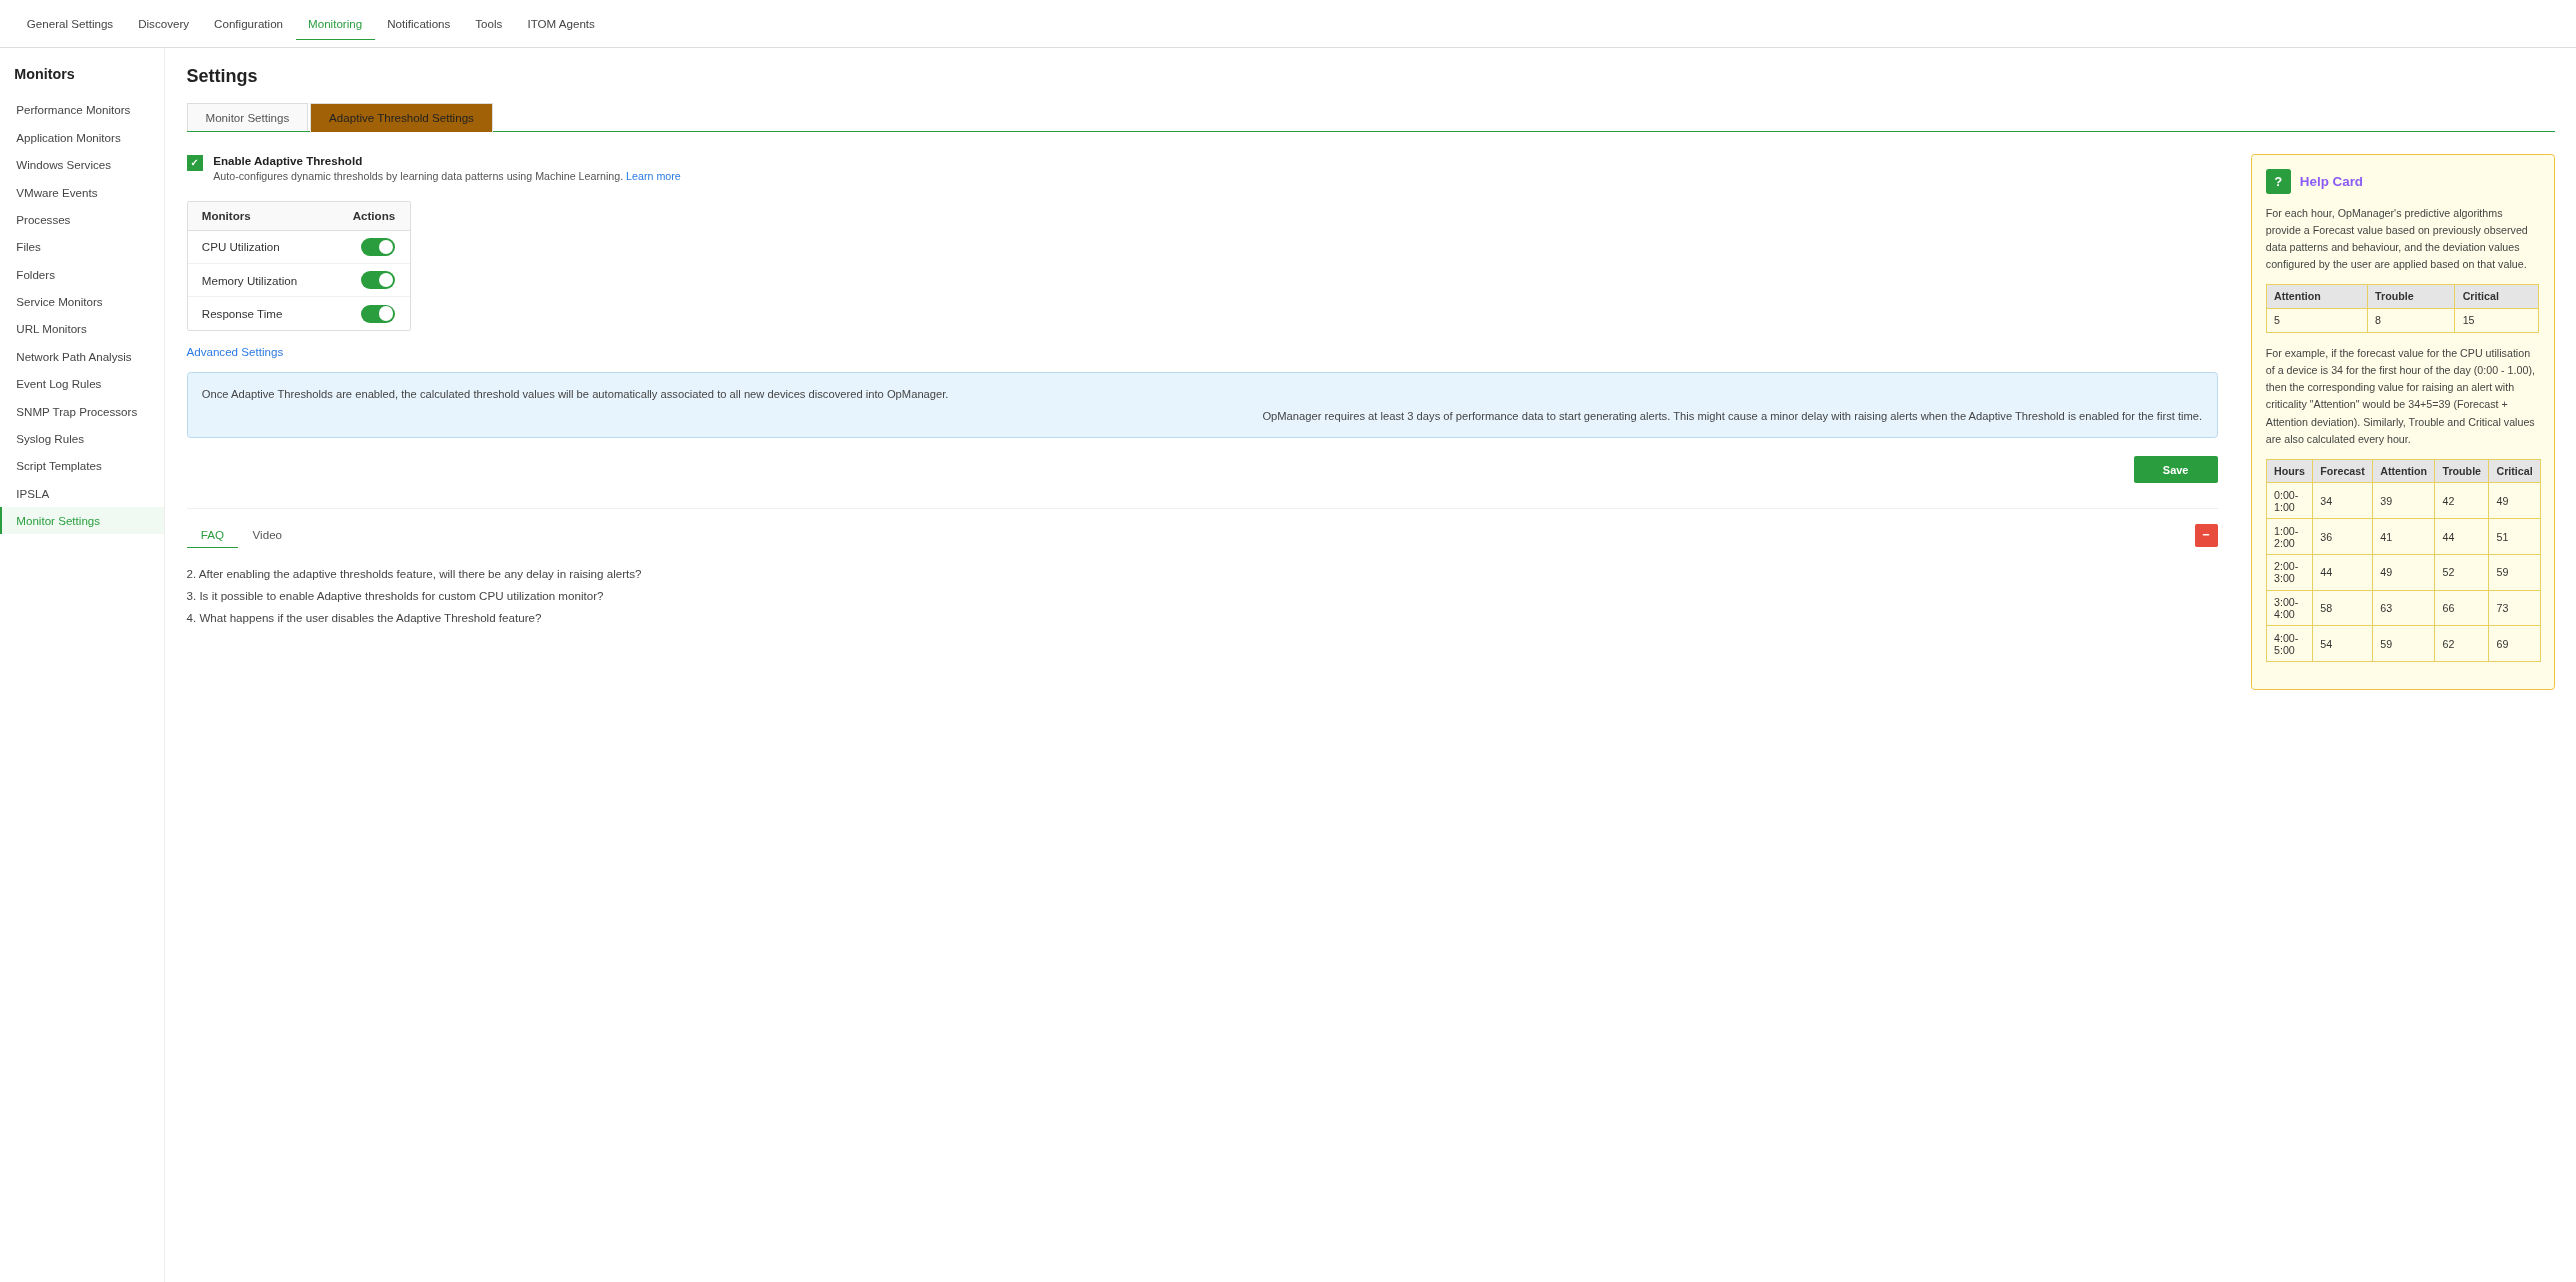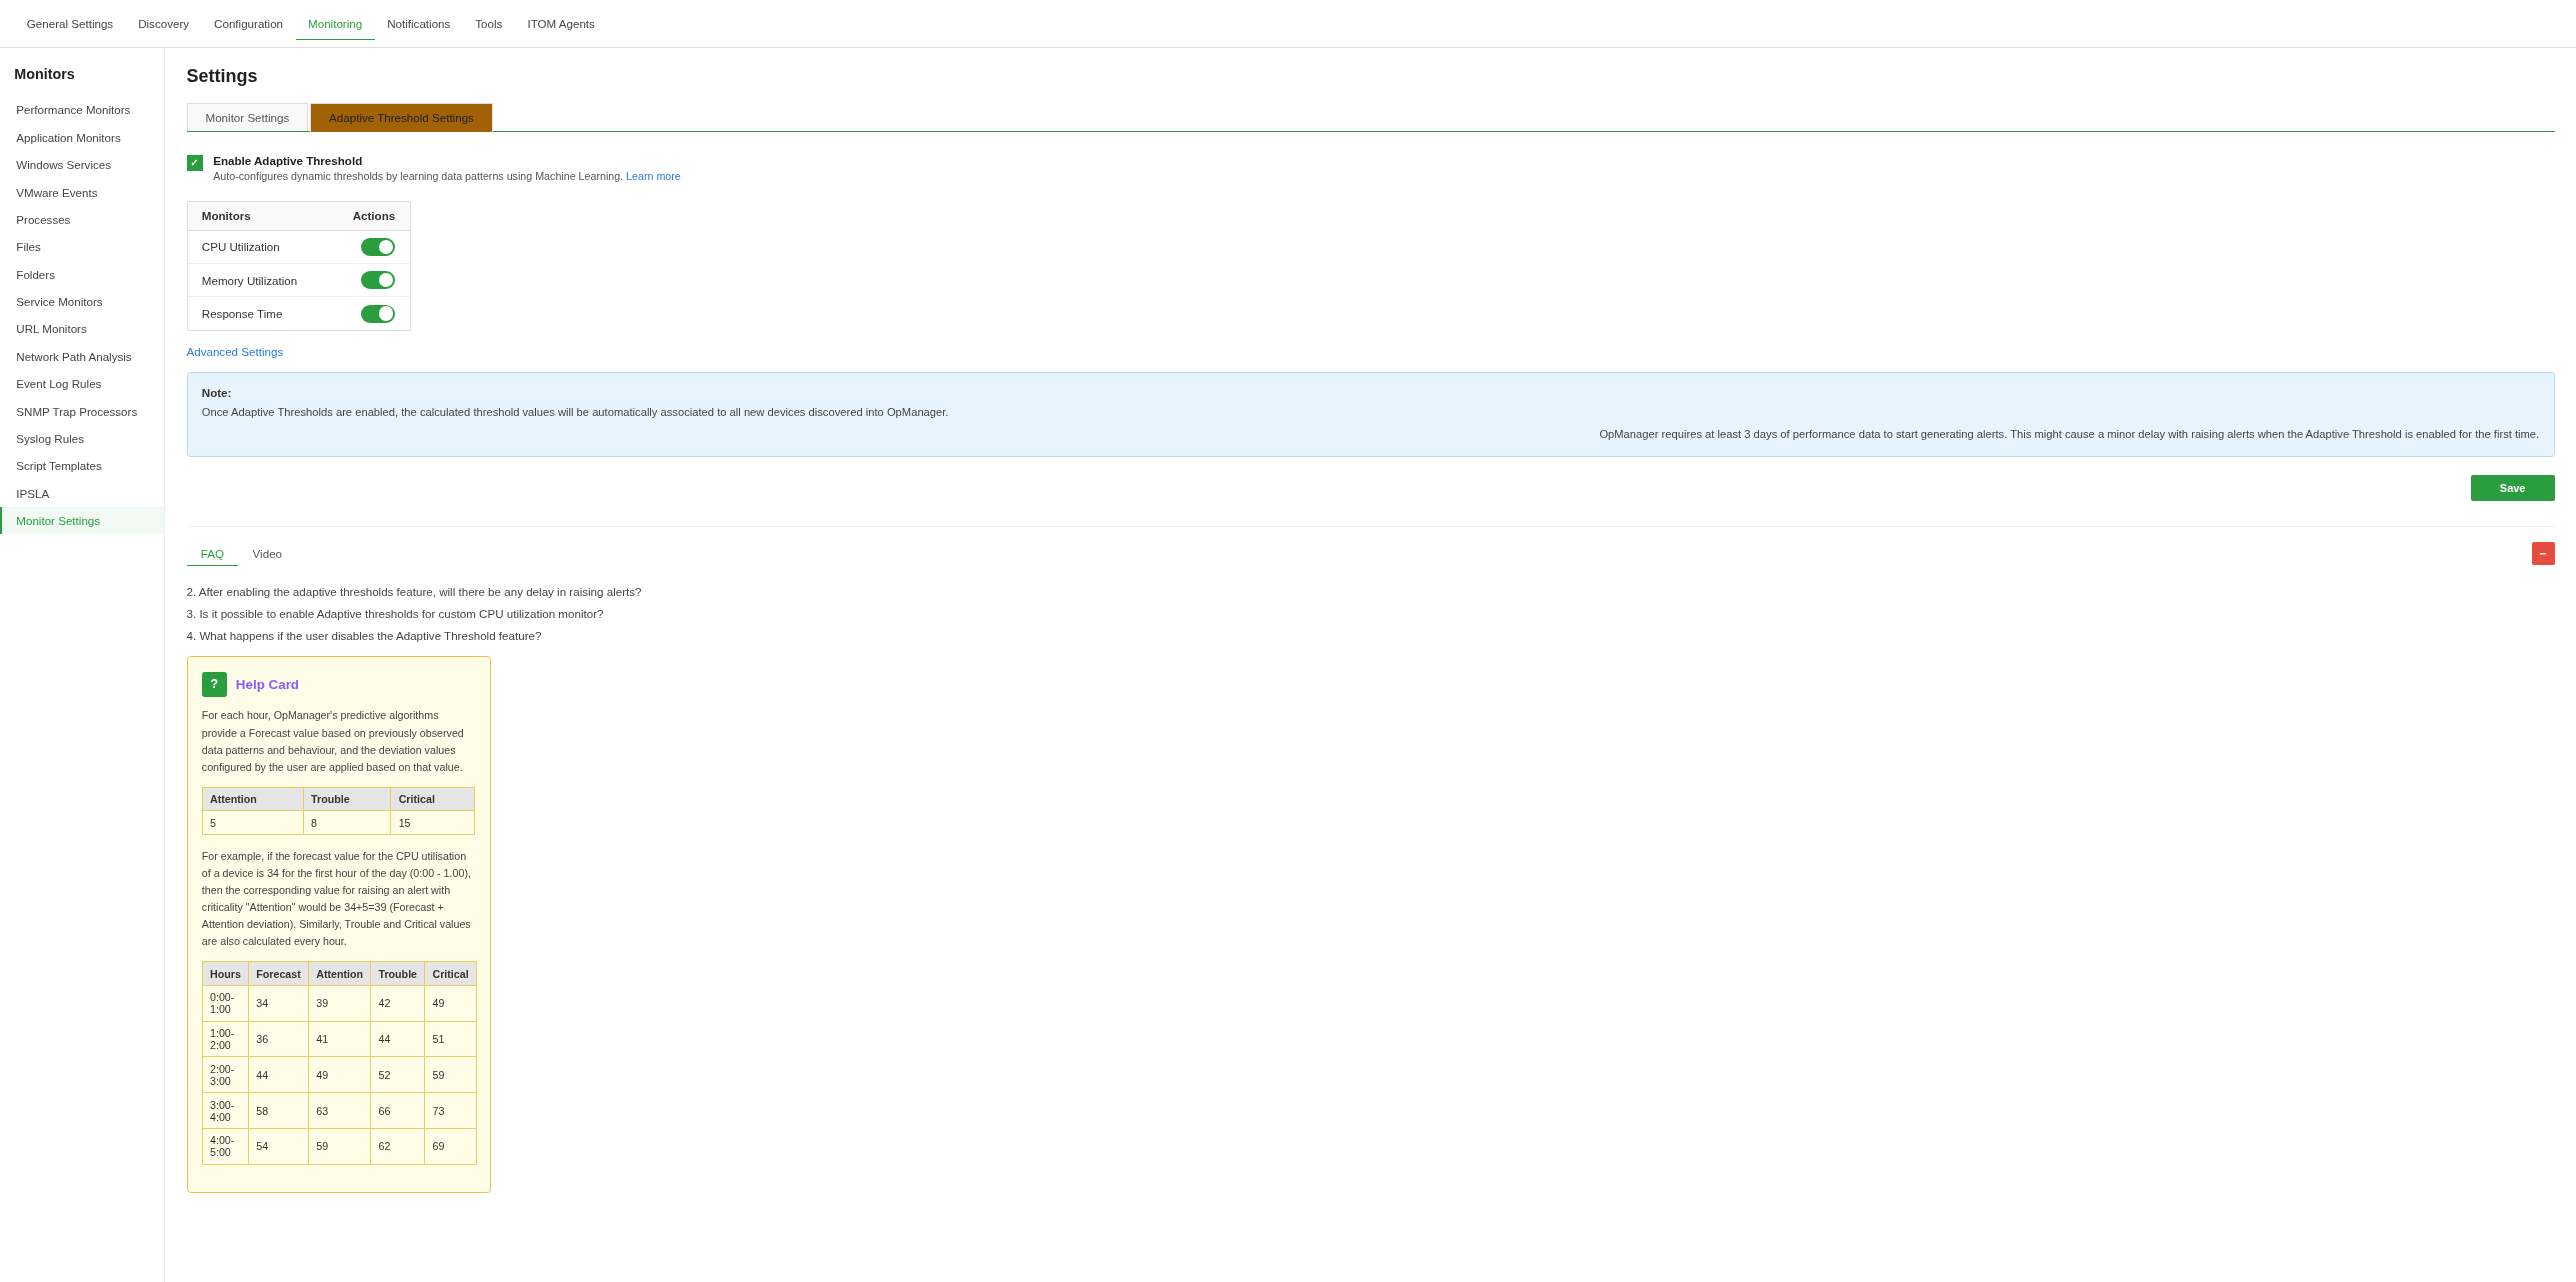--- a/index.html
+++ b/index.html
@@ -90,22 +90,21 @@
       color: #222;
       font-weight: 400;
       border-color: #ddd;
       border-bottom: 1.8px solid #fff;
       margin-bottom: -1.8px;
     }
 
     
     .content-area {
       display: flex;
-      gap: 10px;
-      flex-direction: column;
+      gap: 33px;
     }
     .content-left { flex: 1; }
     .content-right { width: 304px; min-width: 286px; }
 
     
     .enable-row {
       display: flex;
       align-items: flex-start;
       gap: 10.7px;
       margin-bottom: 19.7px;
@@ -404,21 +403,20 @@
             <span>Response Time</span>
             <div class="toggle"></div>
           </div>
         </div>
 
         
         <a class="advanced-link" href="#">Advanced Settings</a>
 
         
         <div class="note-box">
-          <div class="note-title">Note:</div>
           <p>Once Adaptive Thresholds are enabled, the calculated threshold values will be automatically associated to all new devices discovered into OpManager.</p>
           <p>OpManager requires at least 3 days of performance data to start generating alerts. This might cause a minor delay with raising alerts when the Adaptive Threshold is enabled for the first time.</p>
         </div>
 
         
         <div class="save-row">
           <button class="save-btn">Save</button>
         </div>
 
         

